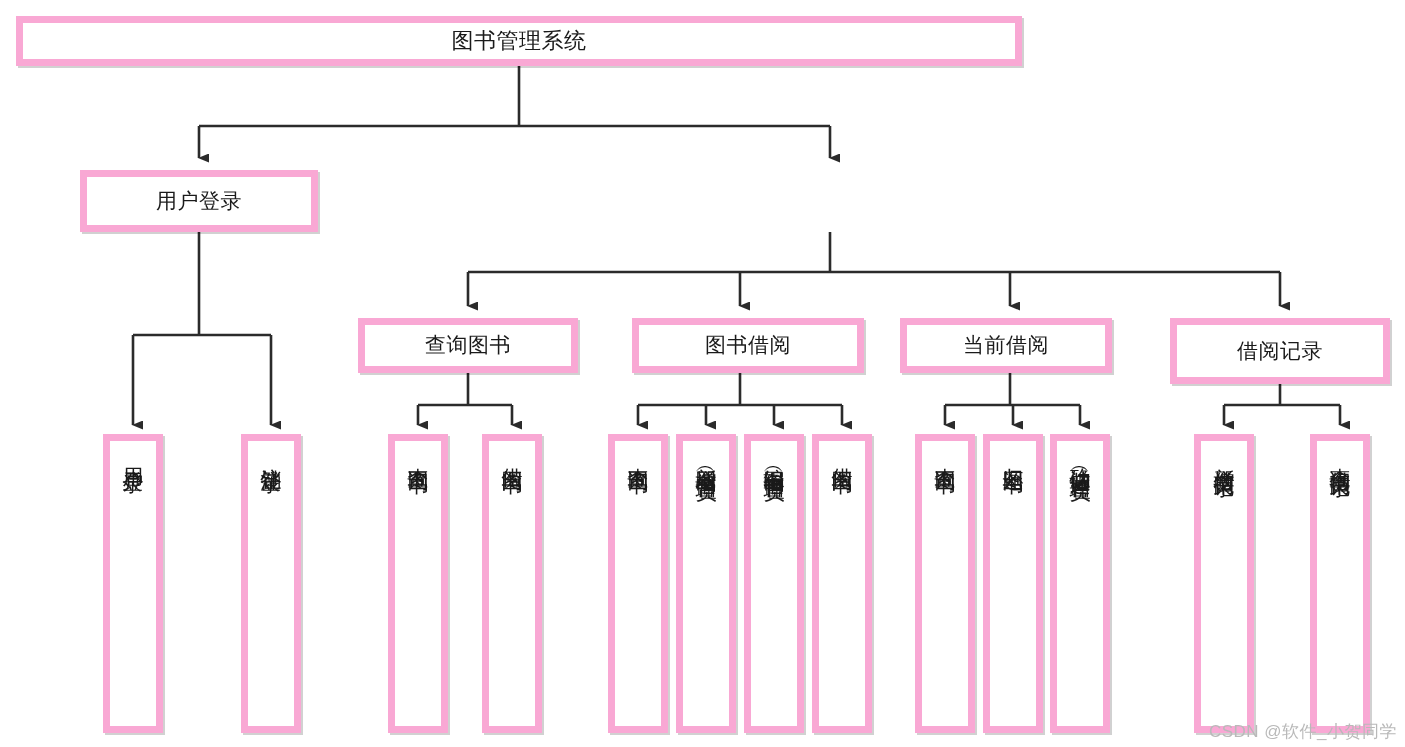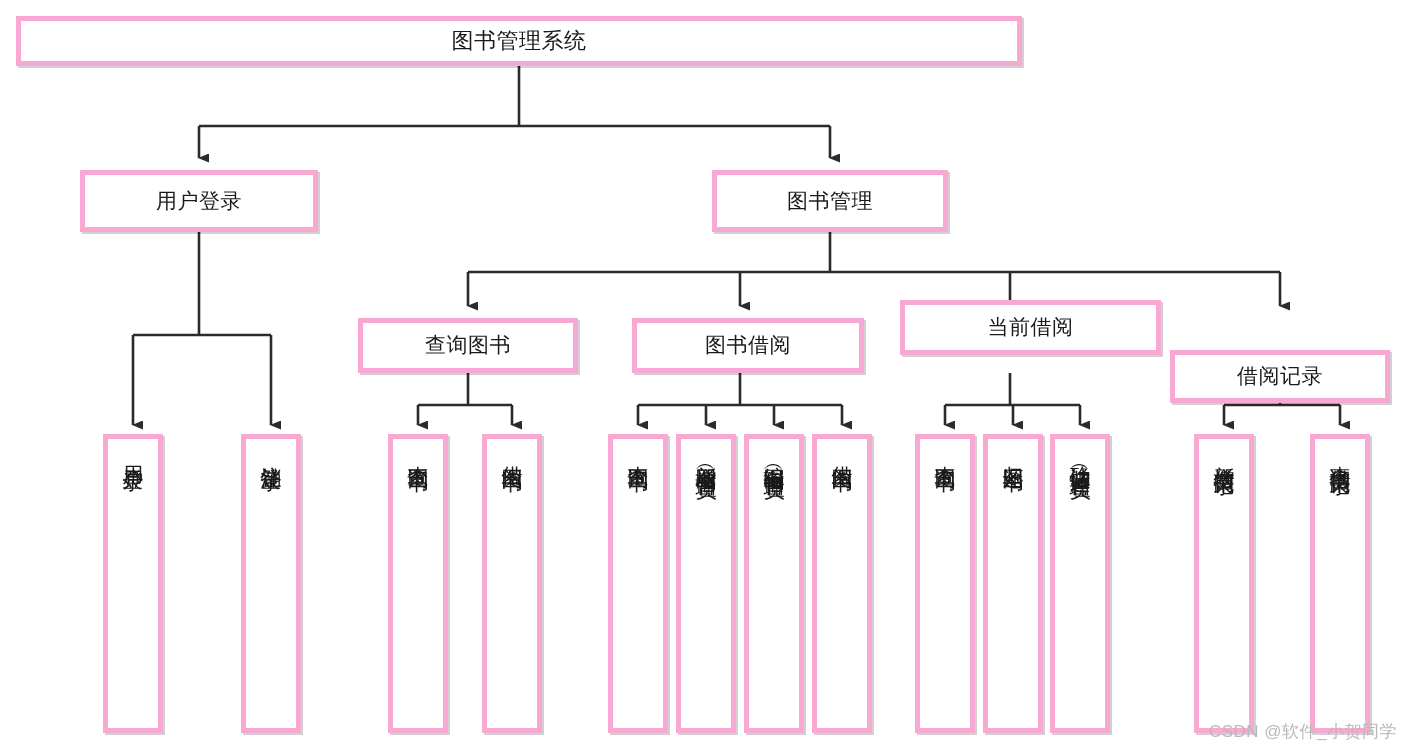--- a/index.html
+++ b/index.html
@@ -22,21 +22,21 @@
     left: 0;
     top: 0;
     width: 1405px;
     height: 747px;
     pointer-events: none;
   }
   .node {
     position: absolute;
     box-sizing: border-box;
     background: #ffffff;
-    border: 5px solid #f9a8d4;
+    border: 7px solid #f9a8d4;
     box-shadow: 2px 2px 0 rgba(0,0,0,0.18);
     display: flex;
     align-items: center;
     justify-content: center;
     color: #1a1a1a;
     z-index: 2;
   }
   .node .lbl {
     display: block;
     text-align: center;
@@ -131,37 +131,34 @@
   </svg>
 
   <div class="node horiz" id="root-node" style="left:16px; top:16px; width:1006px; height:50px;">
     <span class="lbl">图书管理系统</span>
   </div>
 
   <div class="node horiz" style="left:80px; top:170px; width:238px; height:62px;">
     <span class="lbl">用户登录</span>
   </div>
 
-  <div class="node horiz" style="left:712px; top:170px; width:236px; height:62px;">
-    <span class="lbl">图书管理</span>
-  </div>
 
   <div class="node horiz" style="left:358px; top:318px; width:220px; height:55px;">
     <span class="lbl">查询图书</span>
   </div>
 
   <div class="node horiz" style="left:632px; top:318px; width:232px; height:55px;">
     <span class="lbl">图书借阅</span>
   </div>
 
-  <div class="node horiz" style="left:900px; top:300px; width:261px; height:55px;">
+  <div class="node horiz" style="left:900px; top:318px; width:212px; height:55px;">
     <span class="lbl">当前借阅</span>
   </div>
 
-  <div class="node horiz" style="left:1170px; top:318px; width:220px; height:53px;margin-top:32px;">
+  <div class="node horiz" style="left:1170px; top:318px; width:220px; height:66px;">
     <span class="lbl">借阅记录</span>
   </div>
 
   <div class="node vert" style="left:103px; top:434px; width:60px; height:299px;">
     <span class="lbl">用户登录</span>
   </div>
 
   <div class="node vert" style="left:241px; top:434px; width:60px; height:299px;">
     <span class="lbl">注销登录</span>
   </div>

